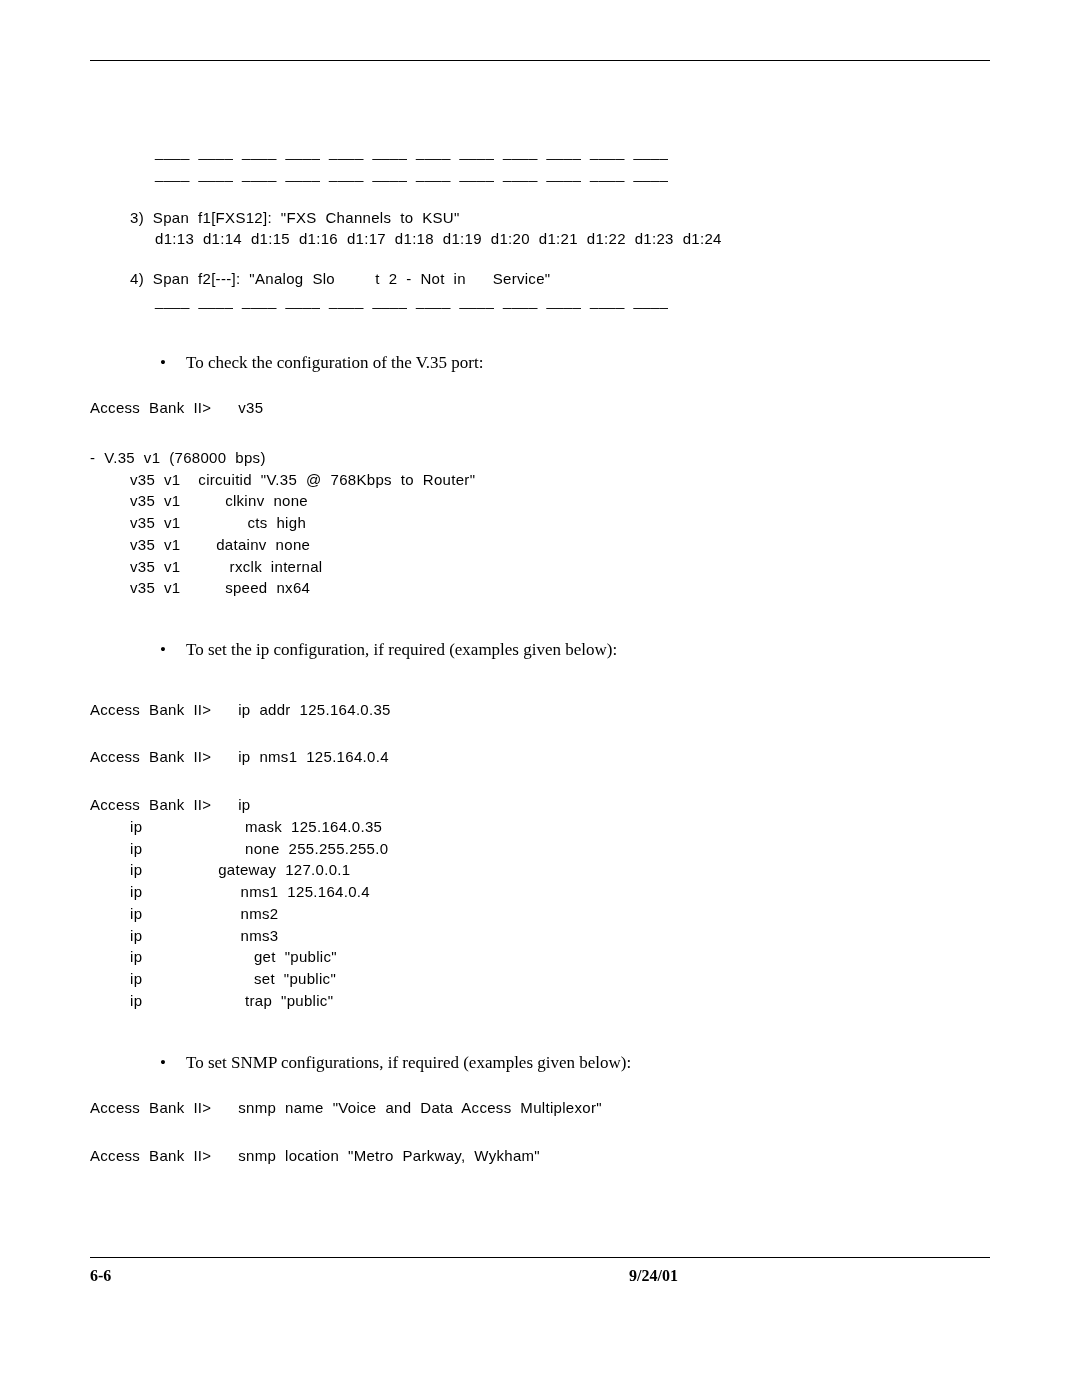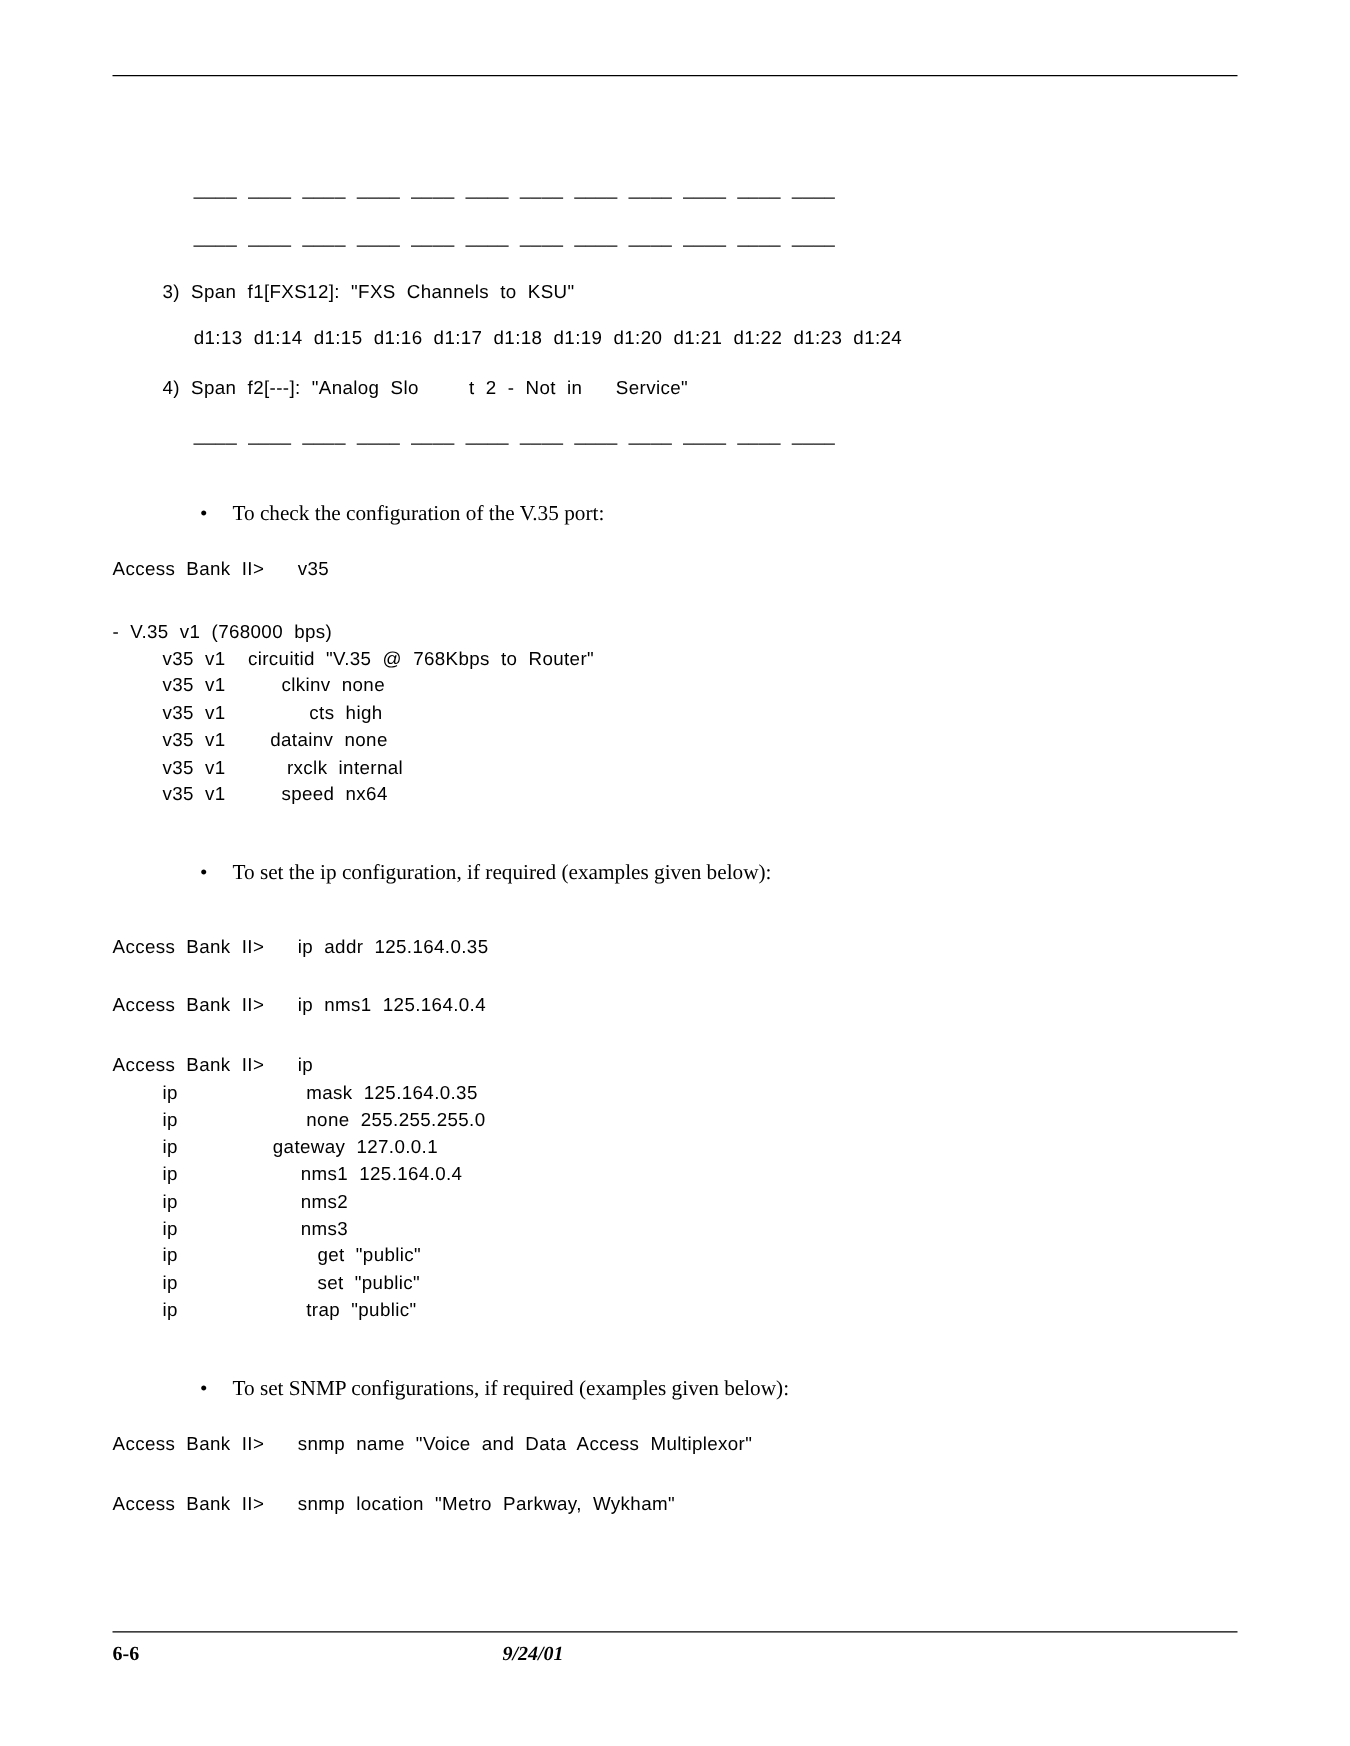--- a/index.html
+++ b/index.html
@@ -25,33 +25,33 @@
     .bullet-row {
       display: flex;
       margin: 38px 0 22px 70px;
       font-family: 'Times New Roman', Times, serif;
       font-size: 17px;
     }
     .bullet-dot {
       margin-right: 20px;
     }
     .indent1 { margin-left: 40px; }
-    .indent2 { margin-left: 65px; margin-top: 16px; }
+    .indent2 { margin-left: 65px; }
     .footer {
       display: flex;
       margin-top: 90px;
       border-top: 1px solid #000;
       padding-top: 6px;
       font-family: 'Times New Roman', Times, serif;
       font-weight: bold;
       font-size: 16px;
       gap: 36px;
     }
     .footer-left { flex: 1; text-align: left; }
-    .footer-center { flex: 1; text-align: left; font-style: italic; }
+    .footer-center { flex: 1; text-align: right; }
     .footer-right { flex: 1; }
   </style>
 </head>
 <body>
 
 <div class="top-rule"></div>
 
 <div class="mono indent2">____  ____  ____  ____  ____  ____  ____  ____  ____  ____  ____  ____</div>
 <div class="mono indent2">____  ____  ____  ____  ____  ____  ____  ____  ____  ____  ____  ____</div>
 

